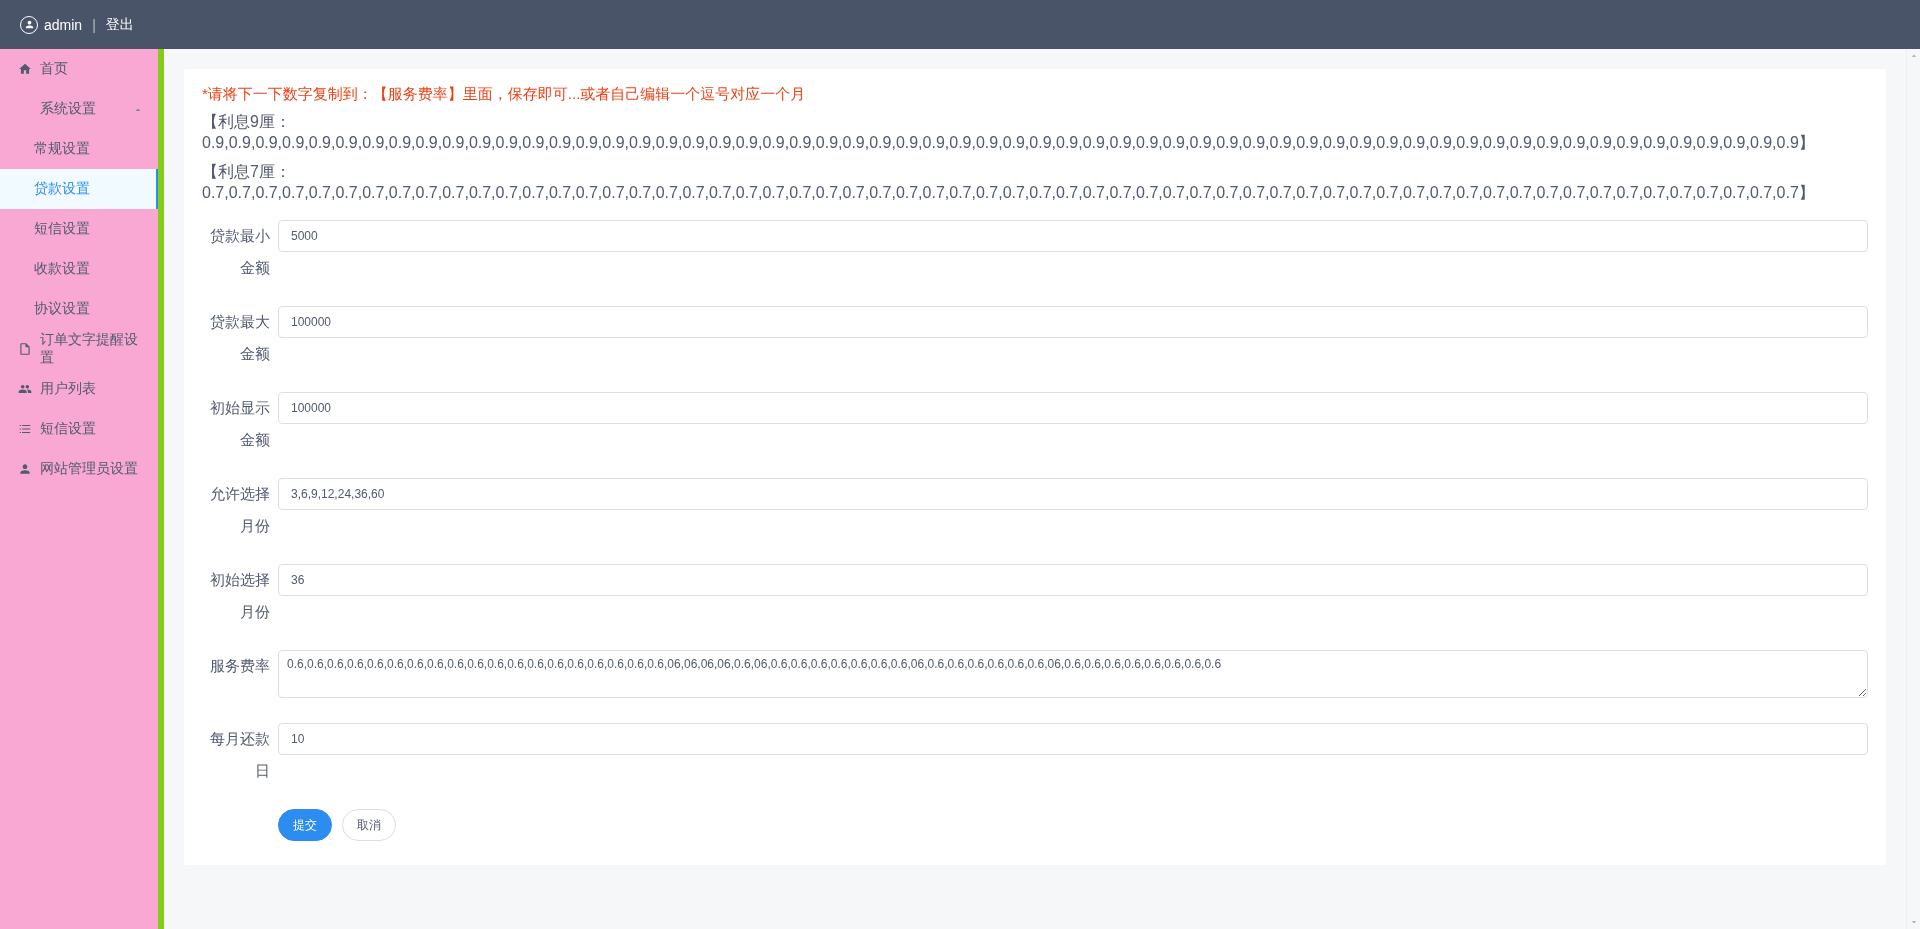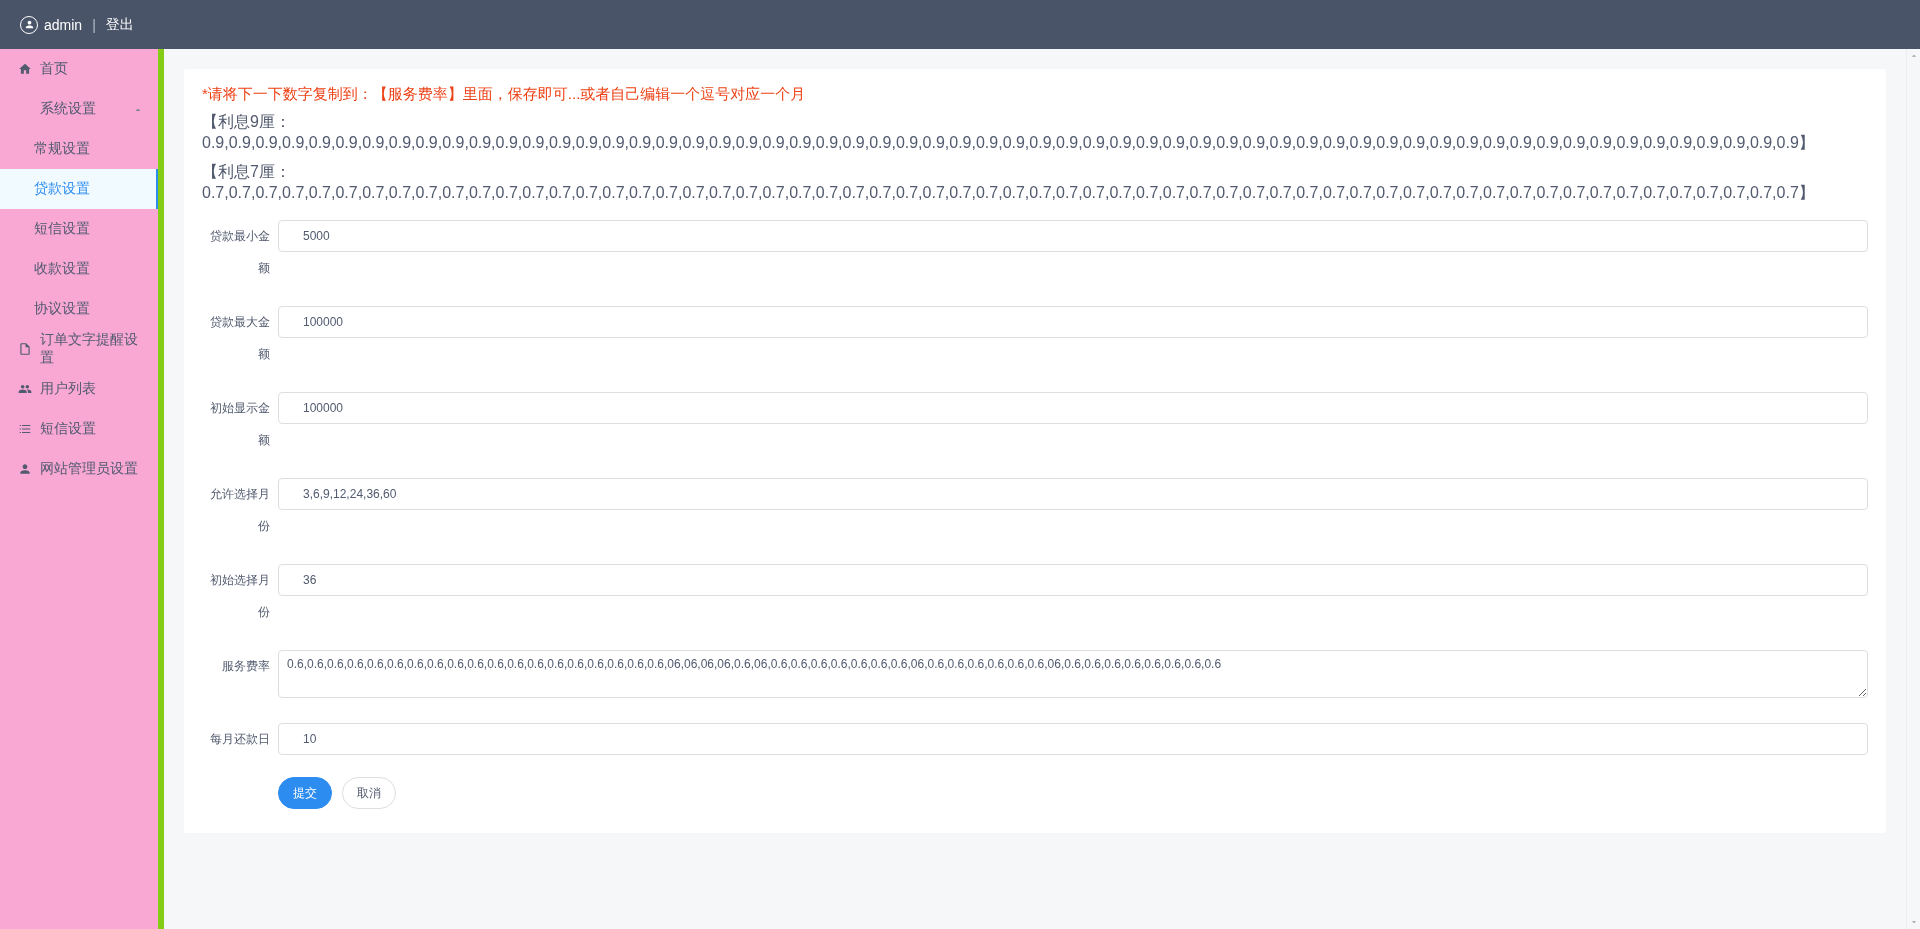--- a/index.html
+++ b/index.html
@@ -66,30 +66,30 @@
   }
   .hint-red { color: #ed4014; font-size: 15px; margin-bottom: 6px; }
   .hint-line { color: #515a6e; font-size: 16px; margin: 8px 0; }
 
   .form { margin-top: 16px; }
   .form-row { display: flex; align-items: flex-start; margin-bottom: 22px; }
   .form-label {
     width: 76px;
     text-align: right;
     padding-right: 8px;
-    font-size: 12px;
+    font-size: 15px;
     line-height: 32px;
     color: #515a6e;
     flex-shrink: 0;
   }
   .form-control { flex: 1; }
   .input {
     width: 100%;
     height: 32px;
-    padding: 4px 24px;
+    padding: 4px 12px;
     border: 1px solid #dcdee2;
     border-radius: 4px;
     font-size: 12px;
     color: #515a6e;
     background: #fff;
     outline: none;
   }
   .textarea {
     width: 100%;
     min-height: 48px;

